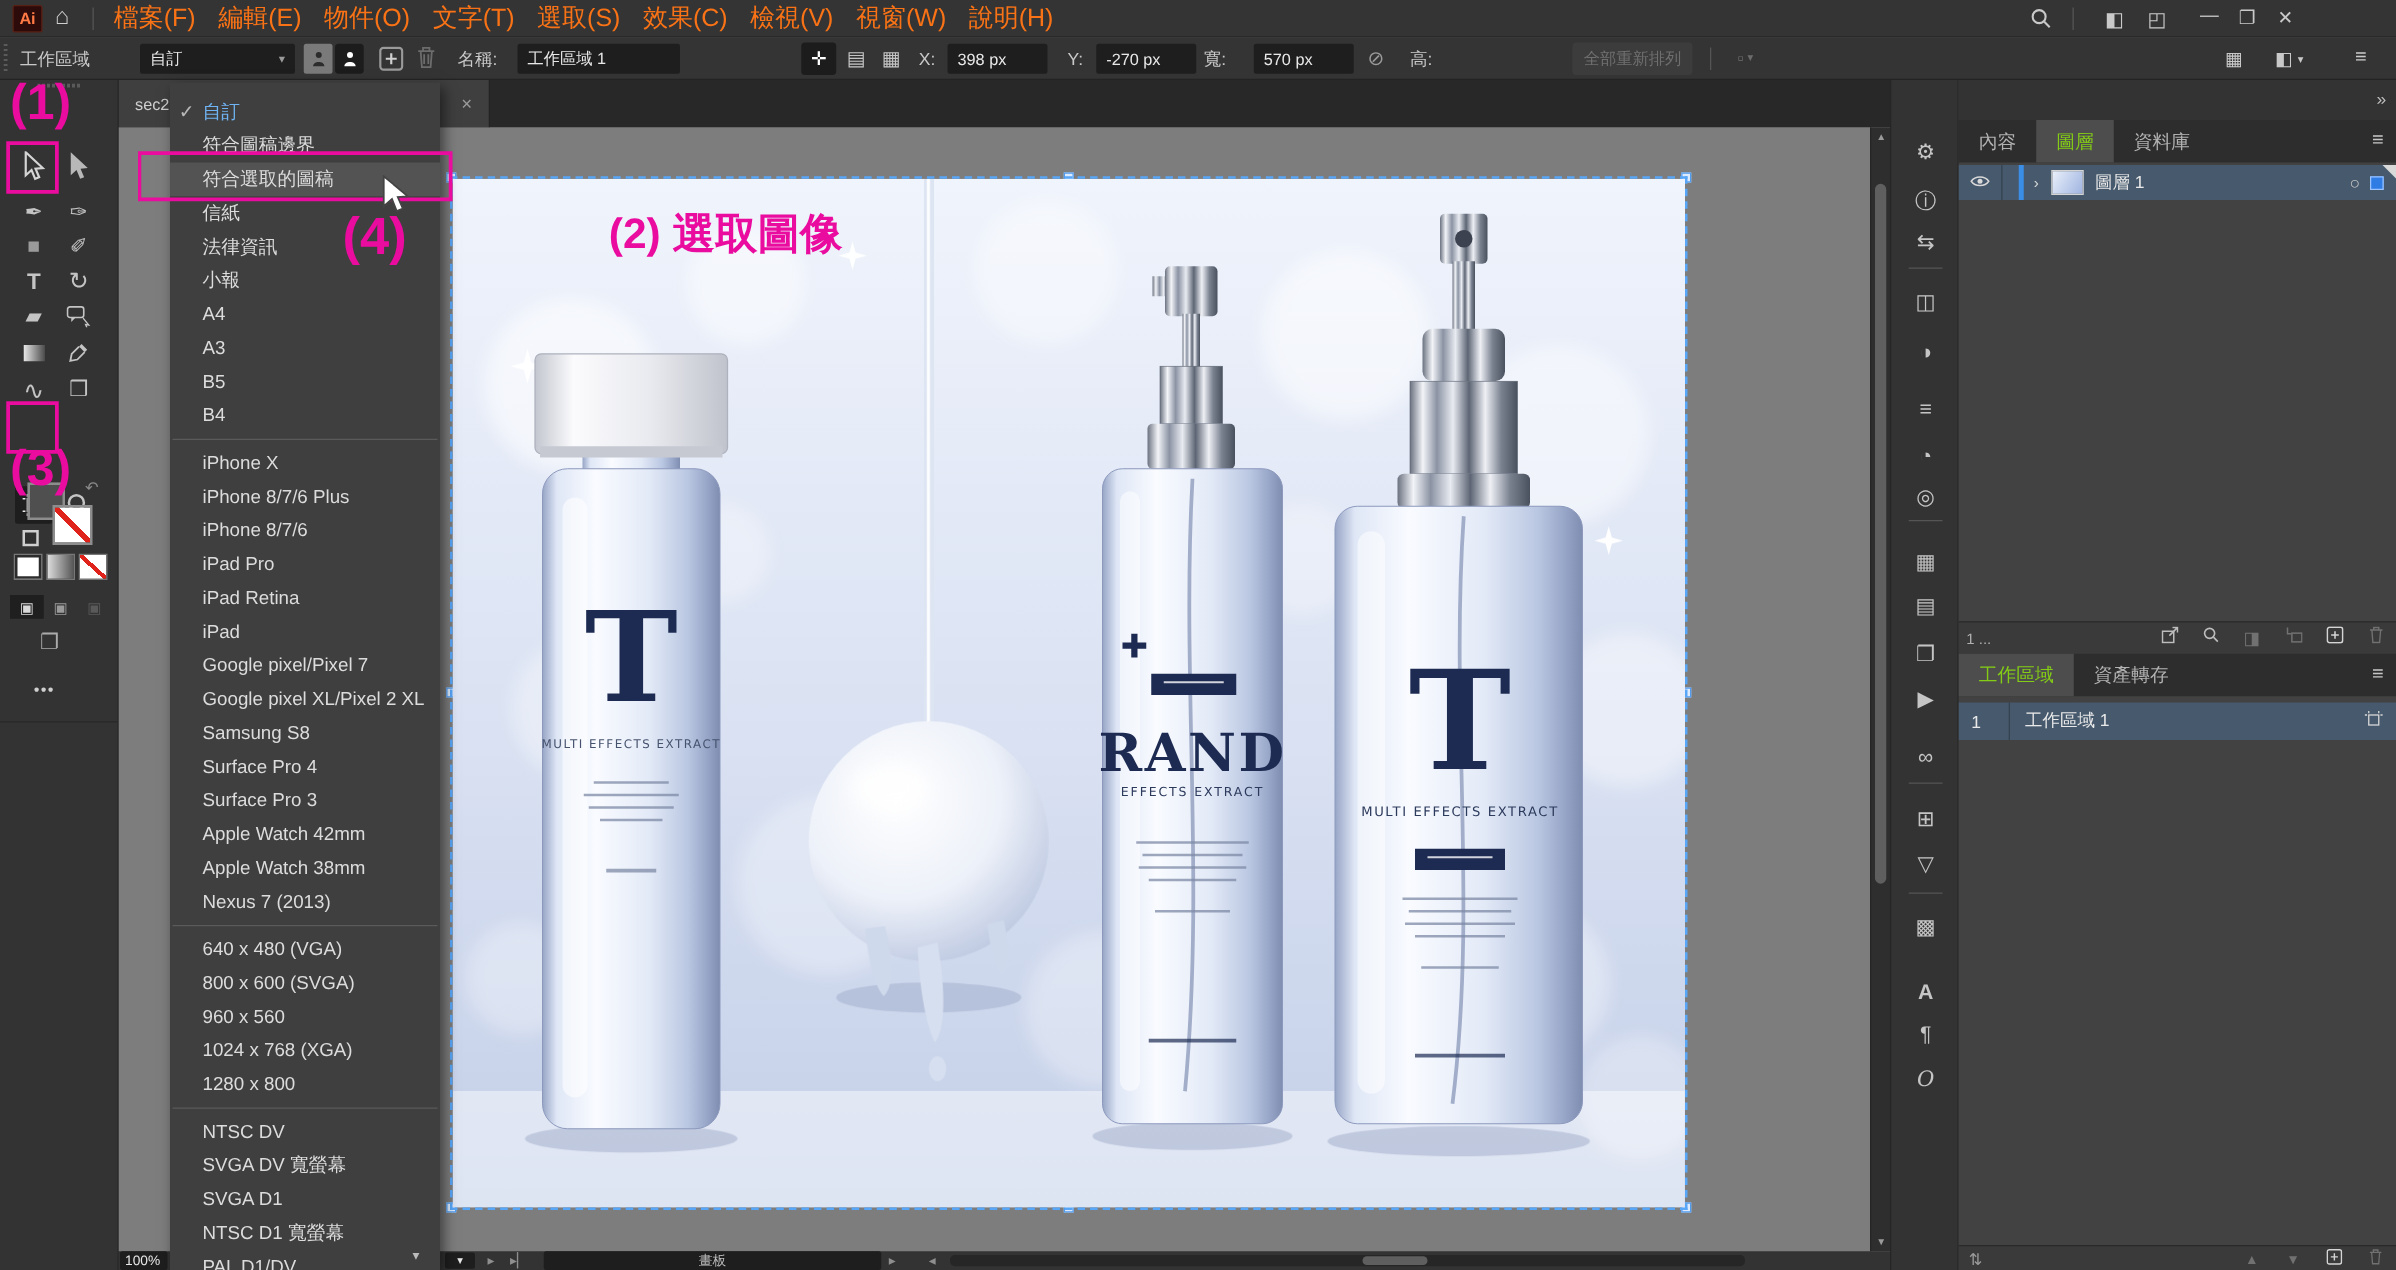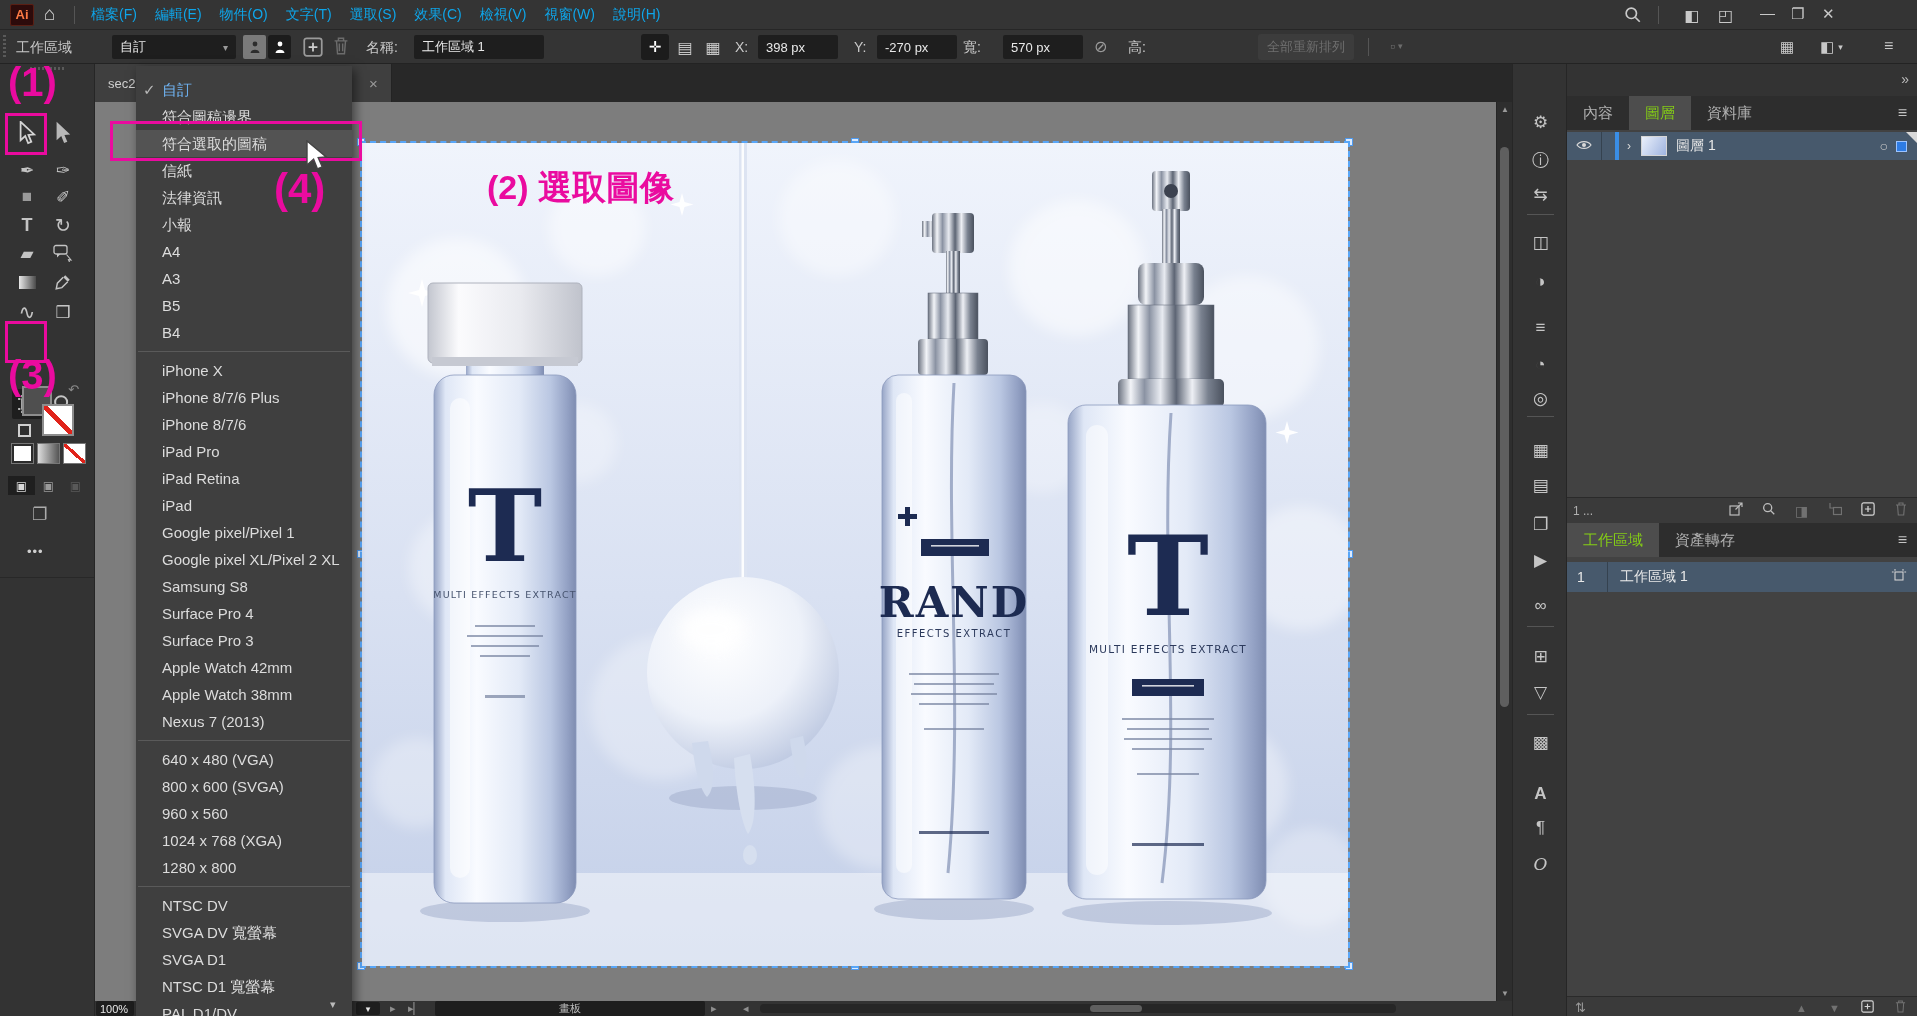--- a/index.html
+++ b/index.html
@@ -4,21 +4,21 @@
 <style>
   html,body{margin:0;padding:0;background:#222;}
   *{box-sizing:border-box;}
   #app{position:relative;width:1917px;height:1016px;overflow:hidden;
        font-family:"Liberation Sans","DejaVu Sans",sans-serif;color:#d8d8d8;background:#7d7d7d;}
   .abs{position:absolute;}
   .flexc{display:flex;align-items:center;}
   
   .titlebar{left:0;top:0;width:1917px;height:30px;background:#343434;border-bottom:1px solid #262626;}
   .controlbar{left:0;top:30px;width:1917px;height:34px;background:#343434;border-bottom:1px solid #232323;}
-  .menu-item{padding:0 9px;font-size:14px;color:#0ea5e9;cursor:default;}
+  .menu-item{padding:0 9px;font-size:20px;color:#f97316;cursor:default;}
   .ai-logo{left:10px;top:4px;width:24px;height:22px;background:#2d0b0b;border:1px solid #5a1f14;
            color:#ff7a45;font-size:13px;font-weight:bold;text-align:center;line-height:20px;border-radius:2px;}
   .tb-icon{color:#c9c9c9;font-size:15px;}
   .vsep{width:1px;background:#555;height:18px;}
   .field{background:#1e1e1e;border-radius:2px;color:#e8e8e8;font-size:13px;display:flex;align-items:center;padding:0 8px;height:24px;}
   .cb-label{font-size:14px;color:#c9c9c9;}
   .cb-btn{background:#1c1c1c;border-radius:3px;display:flex;align-items:center;justify-content:center;}
   
   .toolbar{left:0;top:64px;width:95px;height:952px;background:#333333;border-right:1px solid #262626;}
   .tool{width:30px;height:30px;display:flex;align-items:center;justify-content:center;color:#c4c4c4;font-size:17px;}
@@ -416,21 +416,21 @@
     <div class="pm-item"><span>B4</span></div>
     <div class="pm-sep">
         <div></div>
       </div>
     <div class="pm-item"><span>iPhone X</span></div>
     <div class="pm-item"><span>iPhone 8/7/6 Plus</span></div>
     <div class="pm-item"><span>iPhone 8/7/6</span></div>
     <div class="pm-item"><span>iPad Pro</span></div>
     <div class="pm-item"><span>iPad Retina</span></div>
     <div class="pm-item"><span>iPad</span></div>
-    <div class="pm-item"><span>Google pixel/Pixel 1</span></div>
+    <div class="pm-item"><span>Google pixel/Pixel 7</span></div>
     <div class="pm-item"><span>Google pixel XL/Pixel 2 XL</span></div>
     <div class="pm-item"><span>Samsung S8</span></div>
     <div class="pm-item"><span>Surface Pro 4</span></div>
     <div class="pm-item"><span>Surface Pro 3</span></div>
     <div class="pm-item"><span>Apple Watch 42mm</span></div>
     <div class="pm-item"><span>Apple Watch 38mm</span></div>
     <div class="pm-item"><span>Nexus 7 (2013)</span></div>
     <div class="pm-sep">
         <div></div>
       </div>

